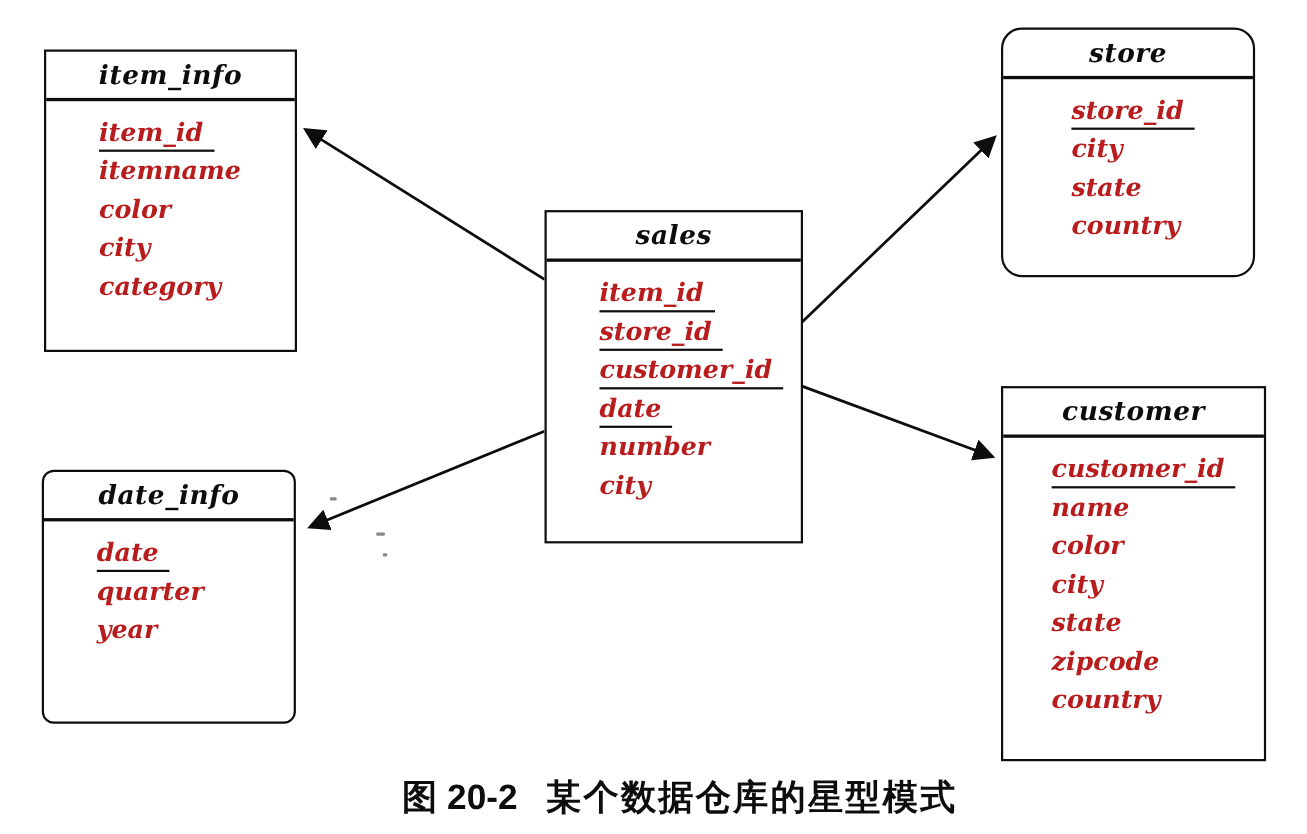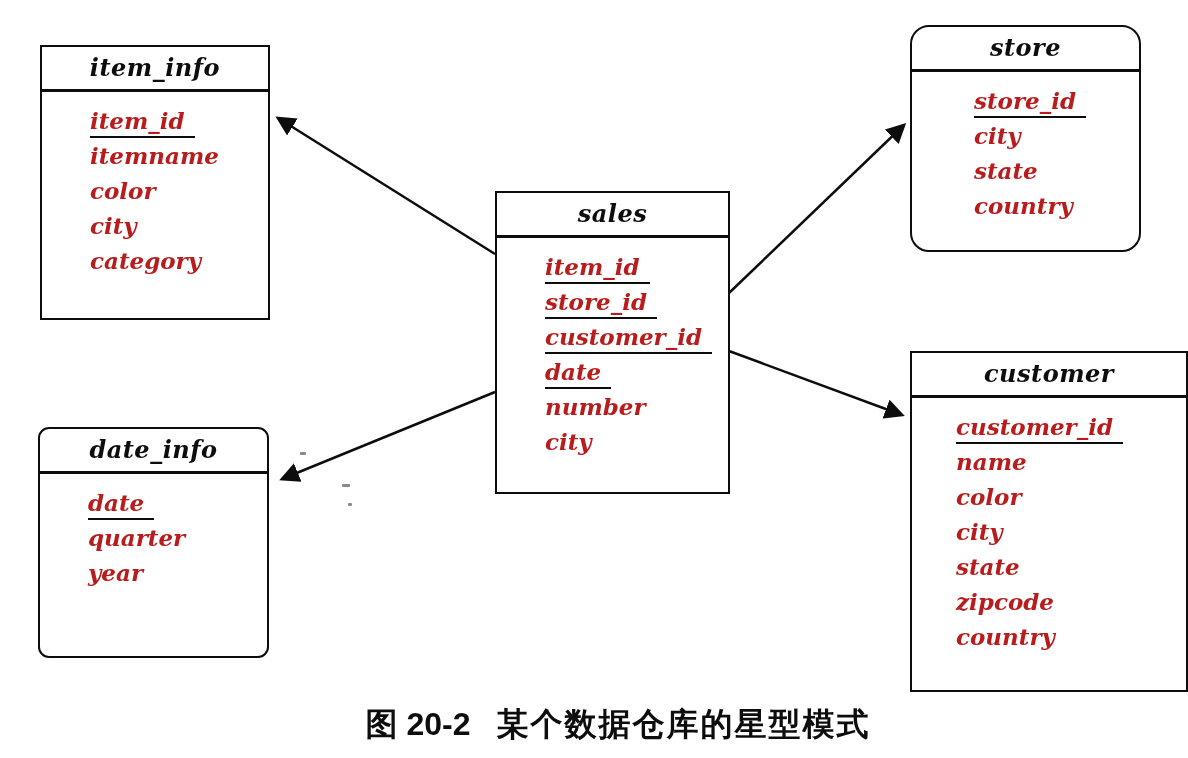--- a/index.html
+++ b/index.html
@@ -124,21 +124,21 @@
 
   <div class="tbl" style="left:38px; top:427px; width:231px; height:231px;border-radius:11px;">
     <div class="tbl-header">date_info</div>
     <div class="fields">
         <div class="field key"><span class="fname">date</span></div>
         <div class="field"><span class="fname">quarter</span></div>
         <div class="field"><span class="fname">year</span></div>
       </div>
   </div>
 
-  <div class="tbl" style="left:910px; top:351px; width:278px; height:341px;">
+  <div class="tbl" style="left:910px; top:351px; width:241px; height:341px;">
     <div class="tbl-header">customer</div>
     <div class="fields" style="padding-left:44px;">
         <div class="field key"><span class="fname">customer_id</span></div>
         <div class="field"><span class="fname">name</span></div>
         <div class="field"><span class="fname">color</span></div>
         <div class="field"><span class="fname">city</span></div>
         <div class="field"><span class="fname">state</span></div>
         <div class="field"><span class="fname">zipcode</span></div>
         <div class="field"><span class="fname">country</span></div>
       </div>

